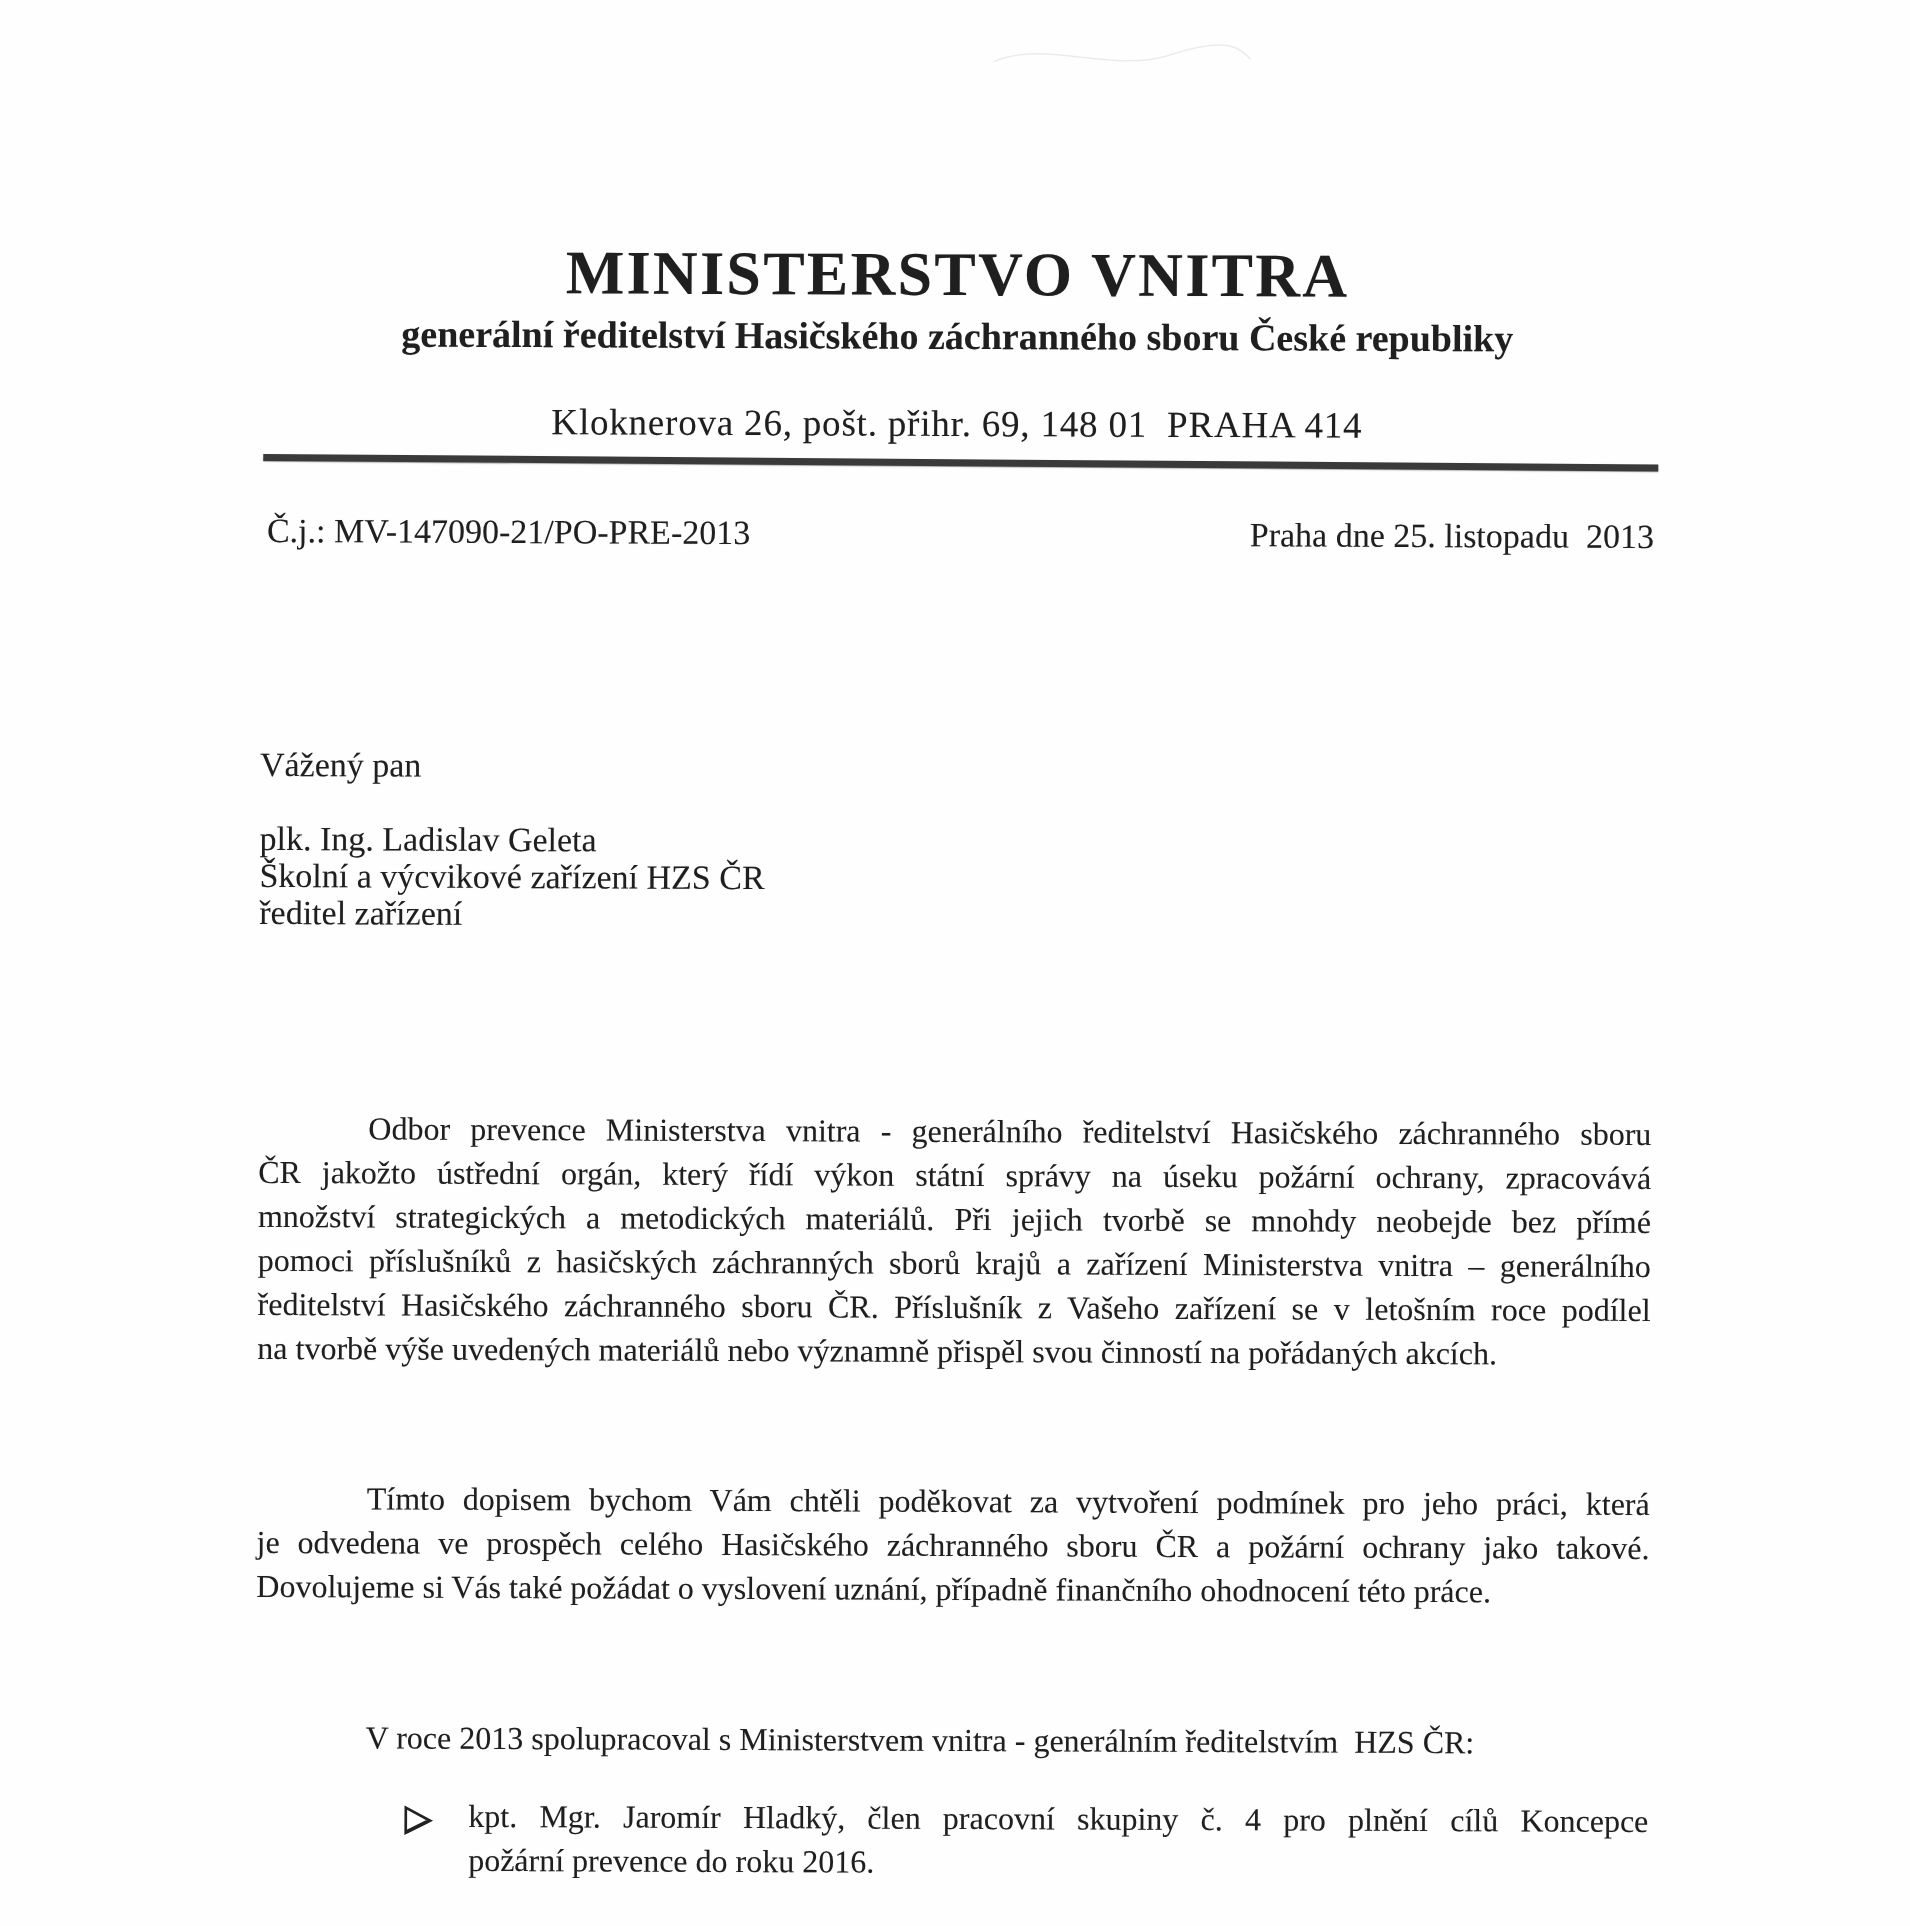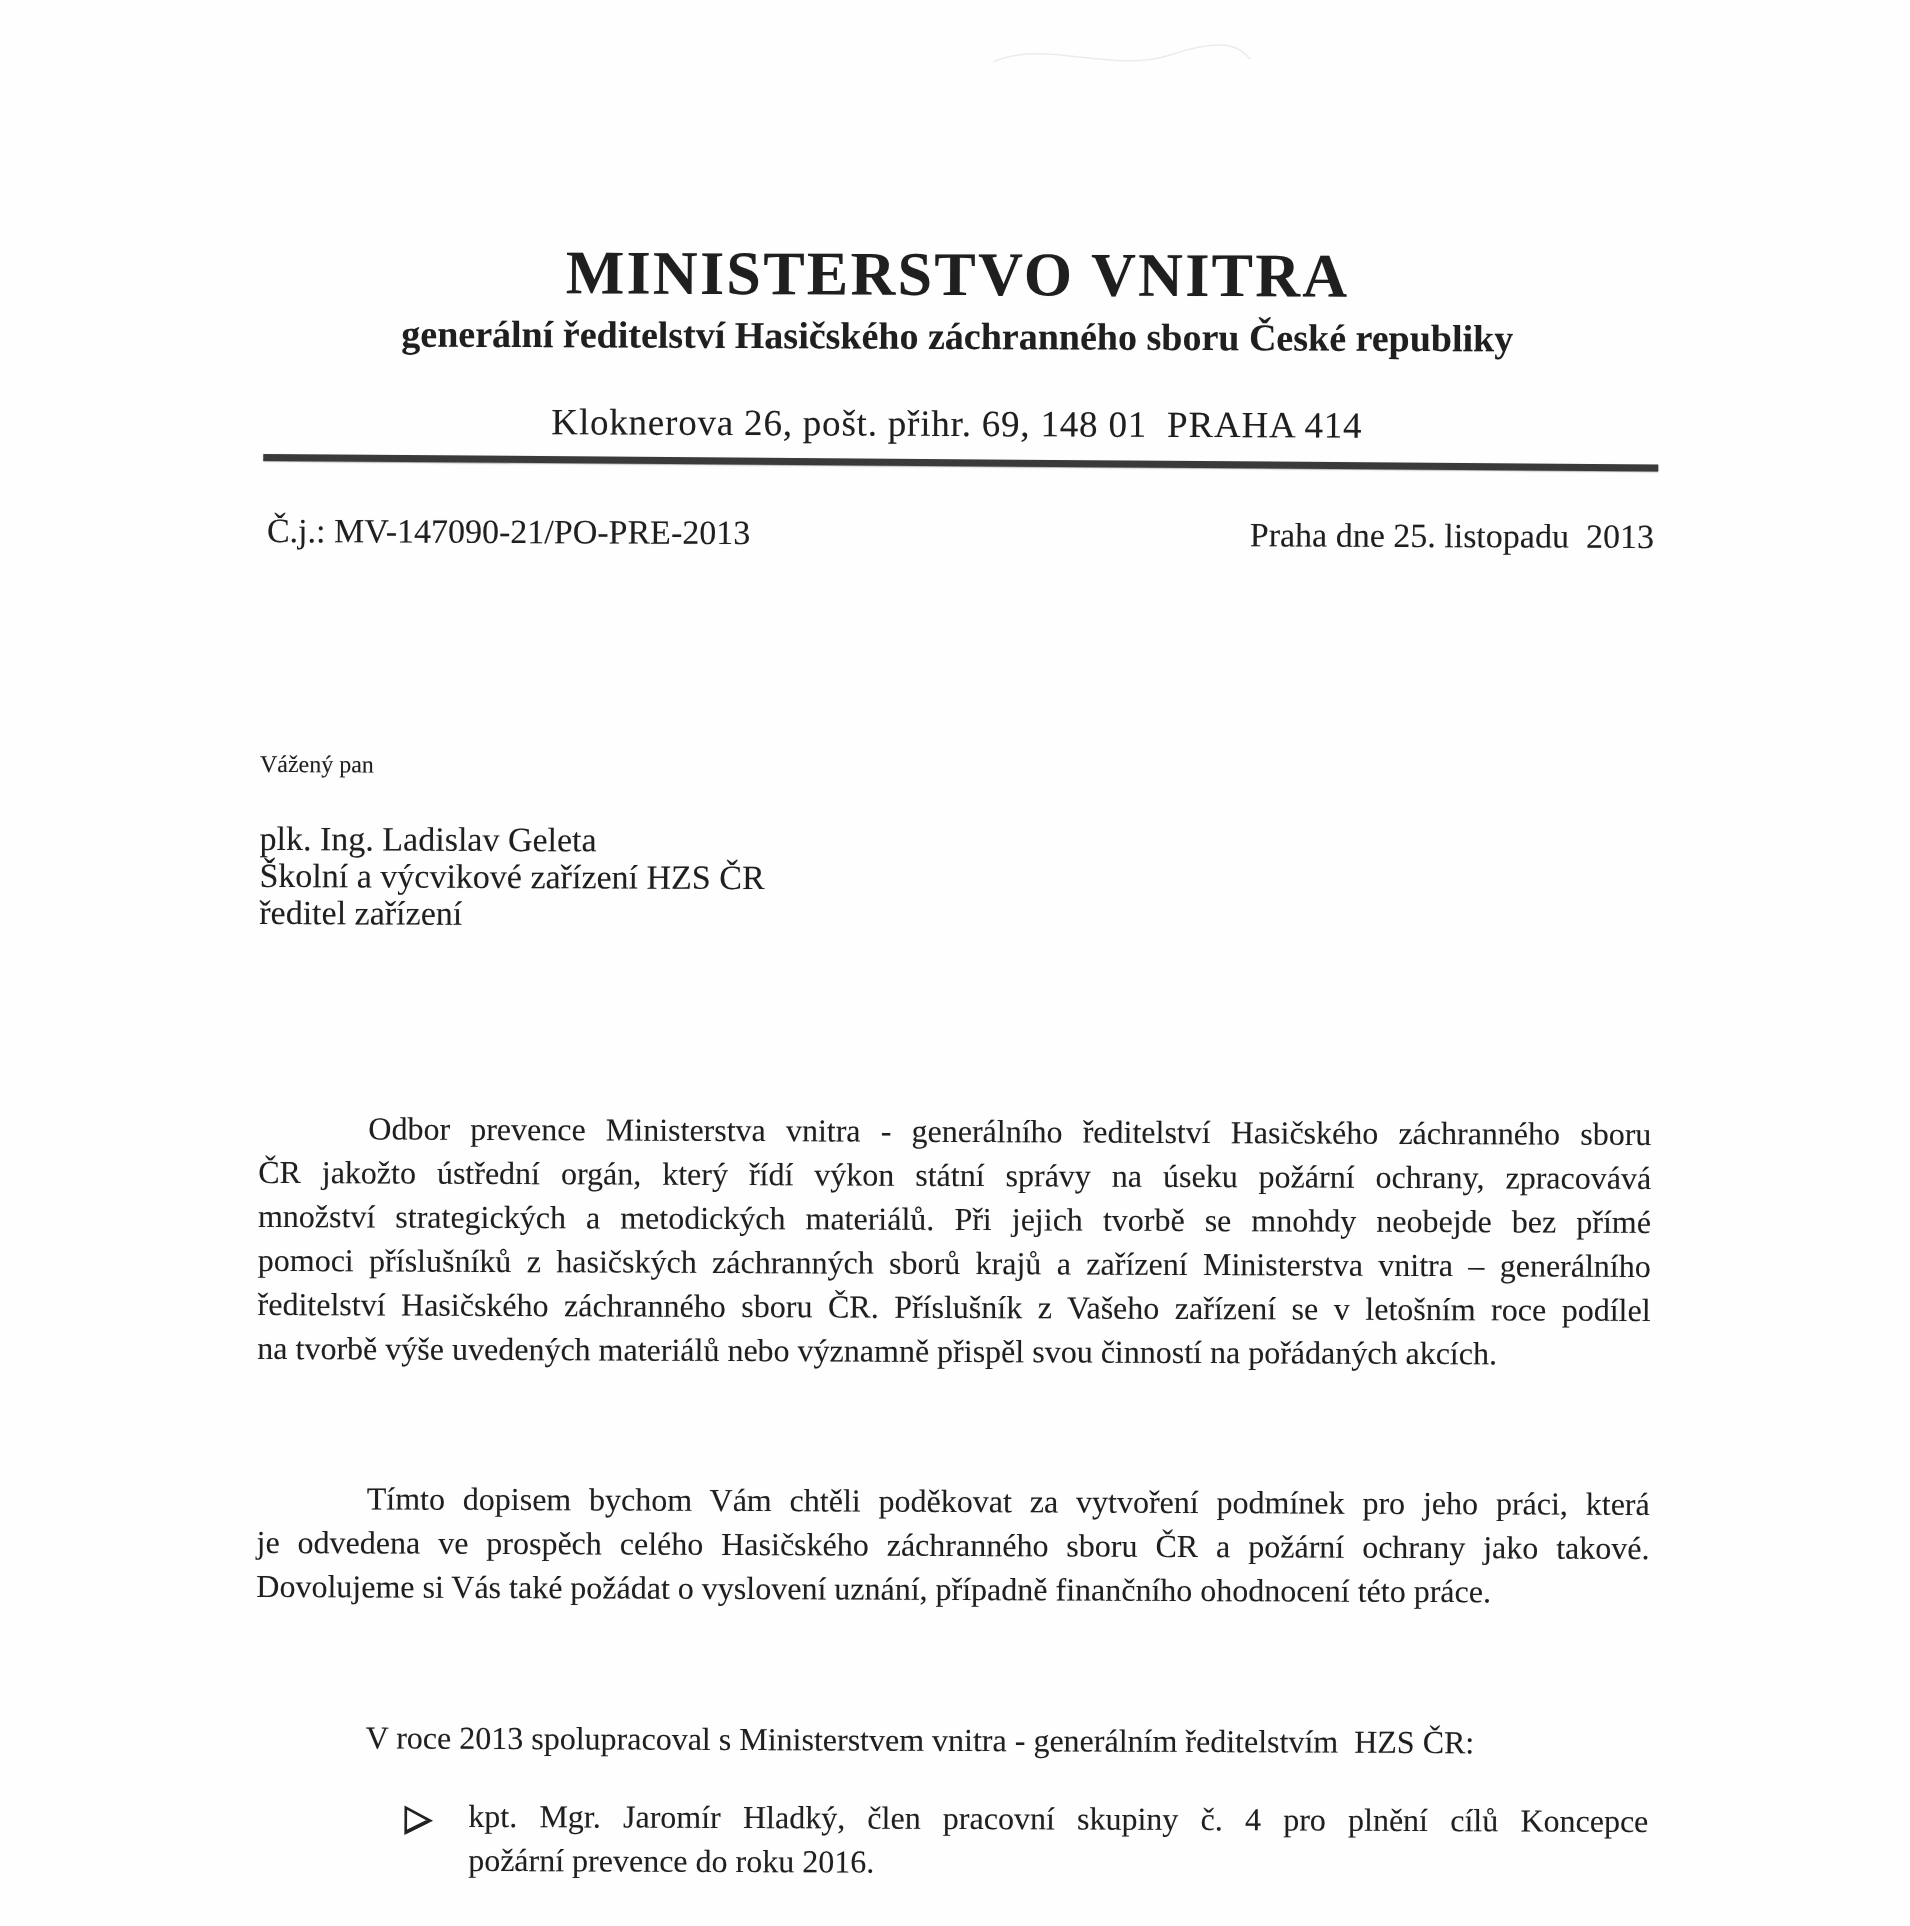--- a/index.html
+++ b/index.html
@@ -19,21 +19,21 @@
   .addr     { top:404px; font-size:37px;  line-height:40px; letter-spacing:0.8px; white-space:pre-wrap; }
 
   .rule { top:457px; left:262px; width:1395px; height:6.5px; background:#3a3a3a;
           transform:rotate(0.18deg); transform-origin:left center;
           box-shadow:0 0.8px 1.2px rgba(60,60,60,0.45); }
 
   .ref-row { top:514px; left:266px; width:1387px; display:flex;
              justify-content:space-between; font-size:34px; line-height:39px; }
   .ref-row span { white-space:pre-wrap; }
 
-  .salutation { top:749px; left:260px; font-size:24px; line-height:37px; }
+  .salutation { top:749px; left:260px; font-size:34px; line-height:37px; }
   .recip-block { top:823px; left:260px; width:1393px; font-size:34px; }
   .rline { height:37px; line-height:37px; white-space:pre-wrap; }
 
   .body-par { left:260px; width:1393px; font-size:32px; }
   .p1 { top:1109px; } .p2 { top:1479px; }
   .tline { height:44px; line-height:44px; white-space:pre-wrap; }
   .just  { text-align:justify; text-align-last:justify; white-space:normal; }
   .ind   { text-indent:110px; }
 
   .intro { top:1718px; left:370px; font-size:32px; line-height:44px; white-space:pre-wrap; }

